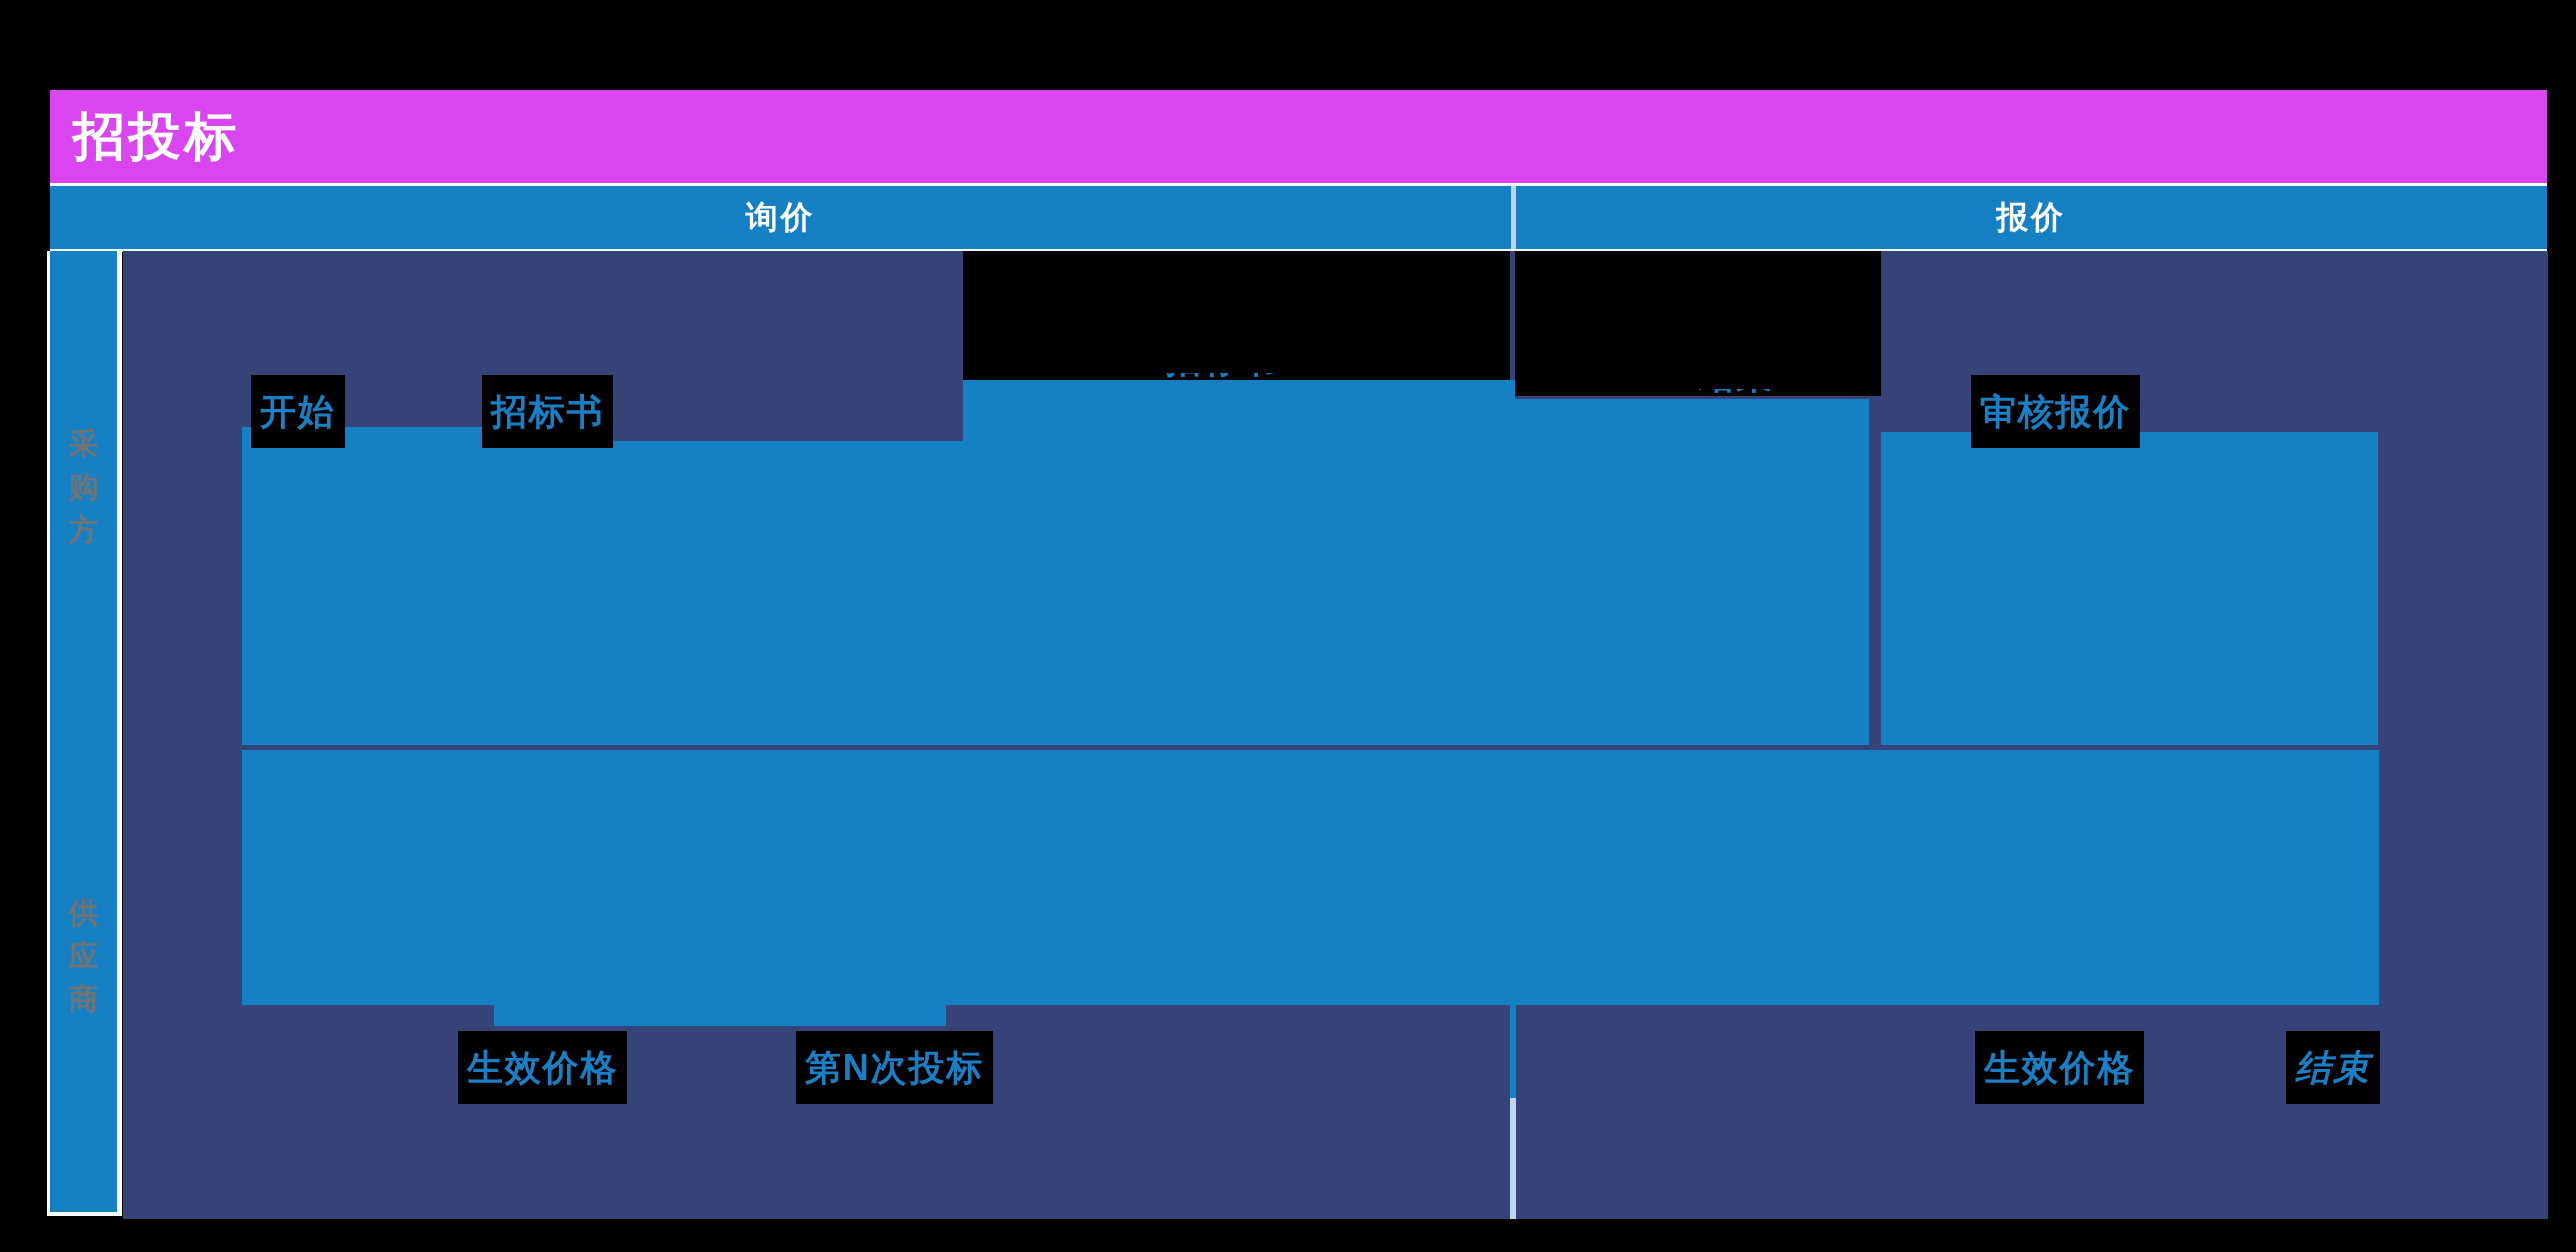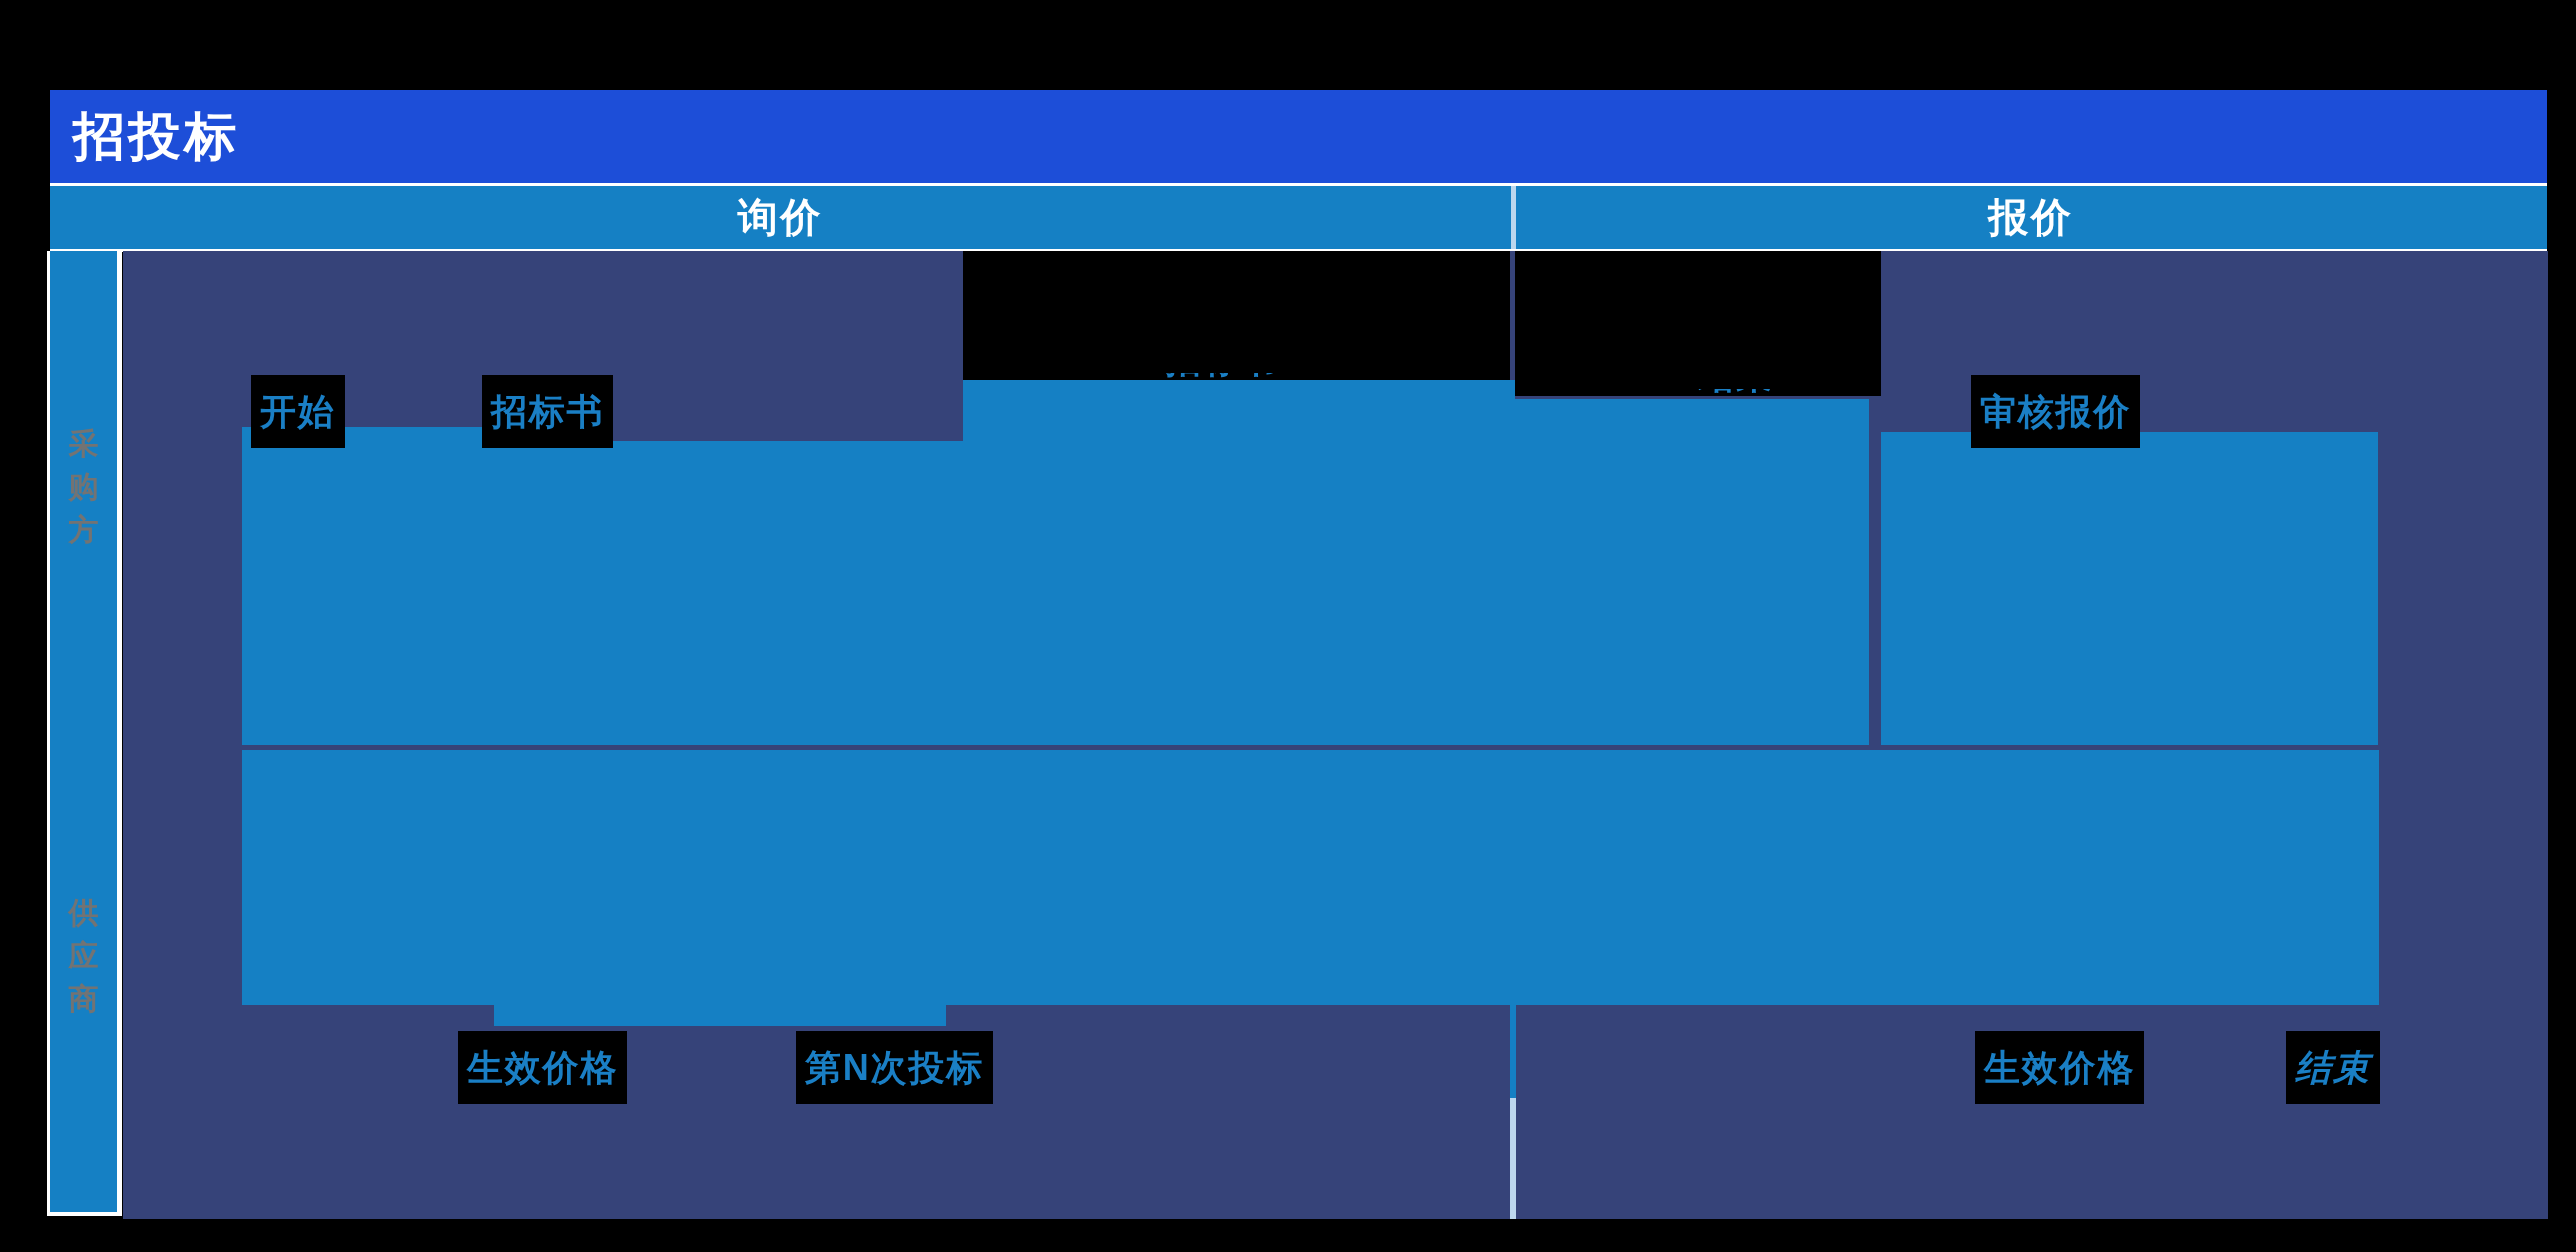--- a/index.html
+++ b/index.html
@@ -5,27 +5,27 @@
   html,body{margin:0;padding:0;background:#000;}
   body{width:2576px;height:1252px;position:relative;overflow:hidden;
        font-family:"Liberation Sans","DejaVu Sans",sans-serif;}
   .abs{position:absolute;}
   
   .bg-blue{background:#1580C4;}
   .bg-white{background:#FFFFFF;}
   .bg-black{background:#000000;}
   .bg-light{background:#BDD7EE;}
 
-  .title-bar{left:50px;top:90px;width:2497px;height:93px;background:#1d4ed8;}
+  .title-bar{left:50px;top:90px;width:2497px;height:93px;background:#d946ef;}
   .title-text{color:#FFF;font-size:52px;font-weight:bold;line-height:93px;padding-left:23px;letter-spacing:3.6px;}
 
   .sep-title{left:50px;top:183px;width:2497px;height:2.7px;}
   .sep-header{left:50px;top:249px;width:2497px;height:2.7px;}
 
-  .hdr-cell{top:186px;height:63px;background:#1580C4;color:#FFF;font-size:40px;font-weight:bold;
+  .hdr-cell{top:186px;height:63px;background:#1580C4;color:#FFF;font-size:32px;font-weight:bold;
             line-height:63px;text-align:center;letter-spacing:2.7px;}
   .hdr-left{left:50px;width:1461px;}
   .hdr-right{left:1515px;width:1032px;}
   .divider-top{left:1511px;top:186px;width:4.5px;height:194px;}
 
   .left-white{left:47px;top:251px;width:2.7px;height:964px;}
   .lane-col{left:50px;top:251px;width:67px;height:961px;background:#1580C4;}
   .lane-bottom{left:47px;top:1212px;width:75px;height:3.6px;}
   .gap-white{left:117px;top:251px;width:5.4px;height:964px;}
   .main-navy{left:123px;top:251px;width:2425px;height:968px;background:#364379;}

